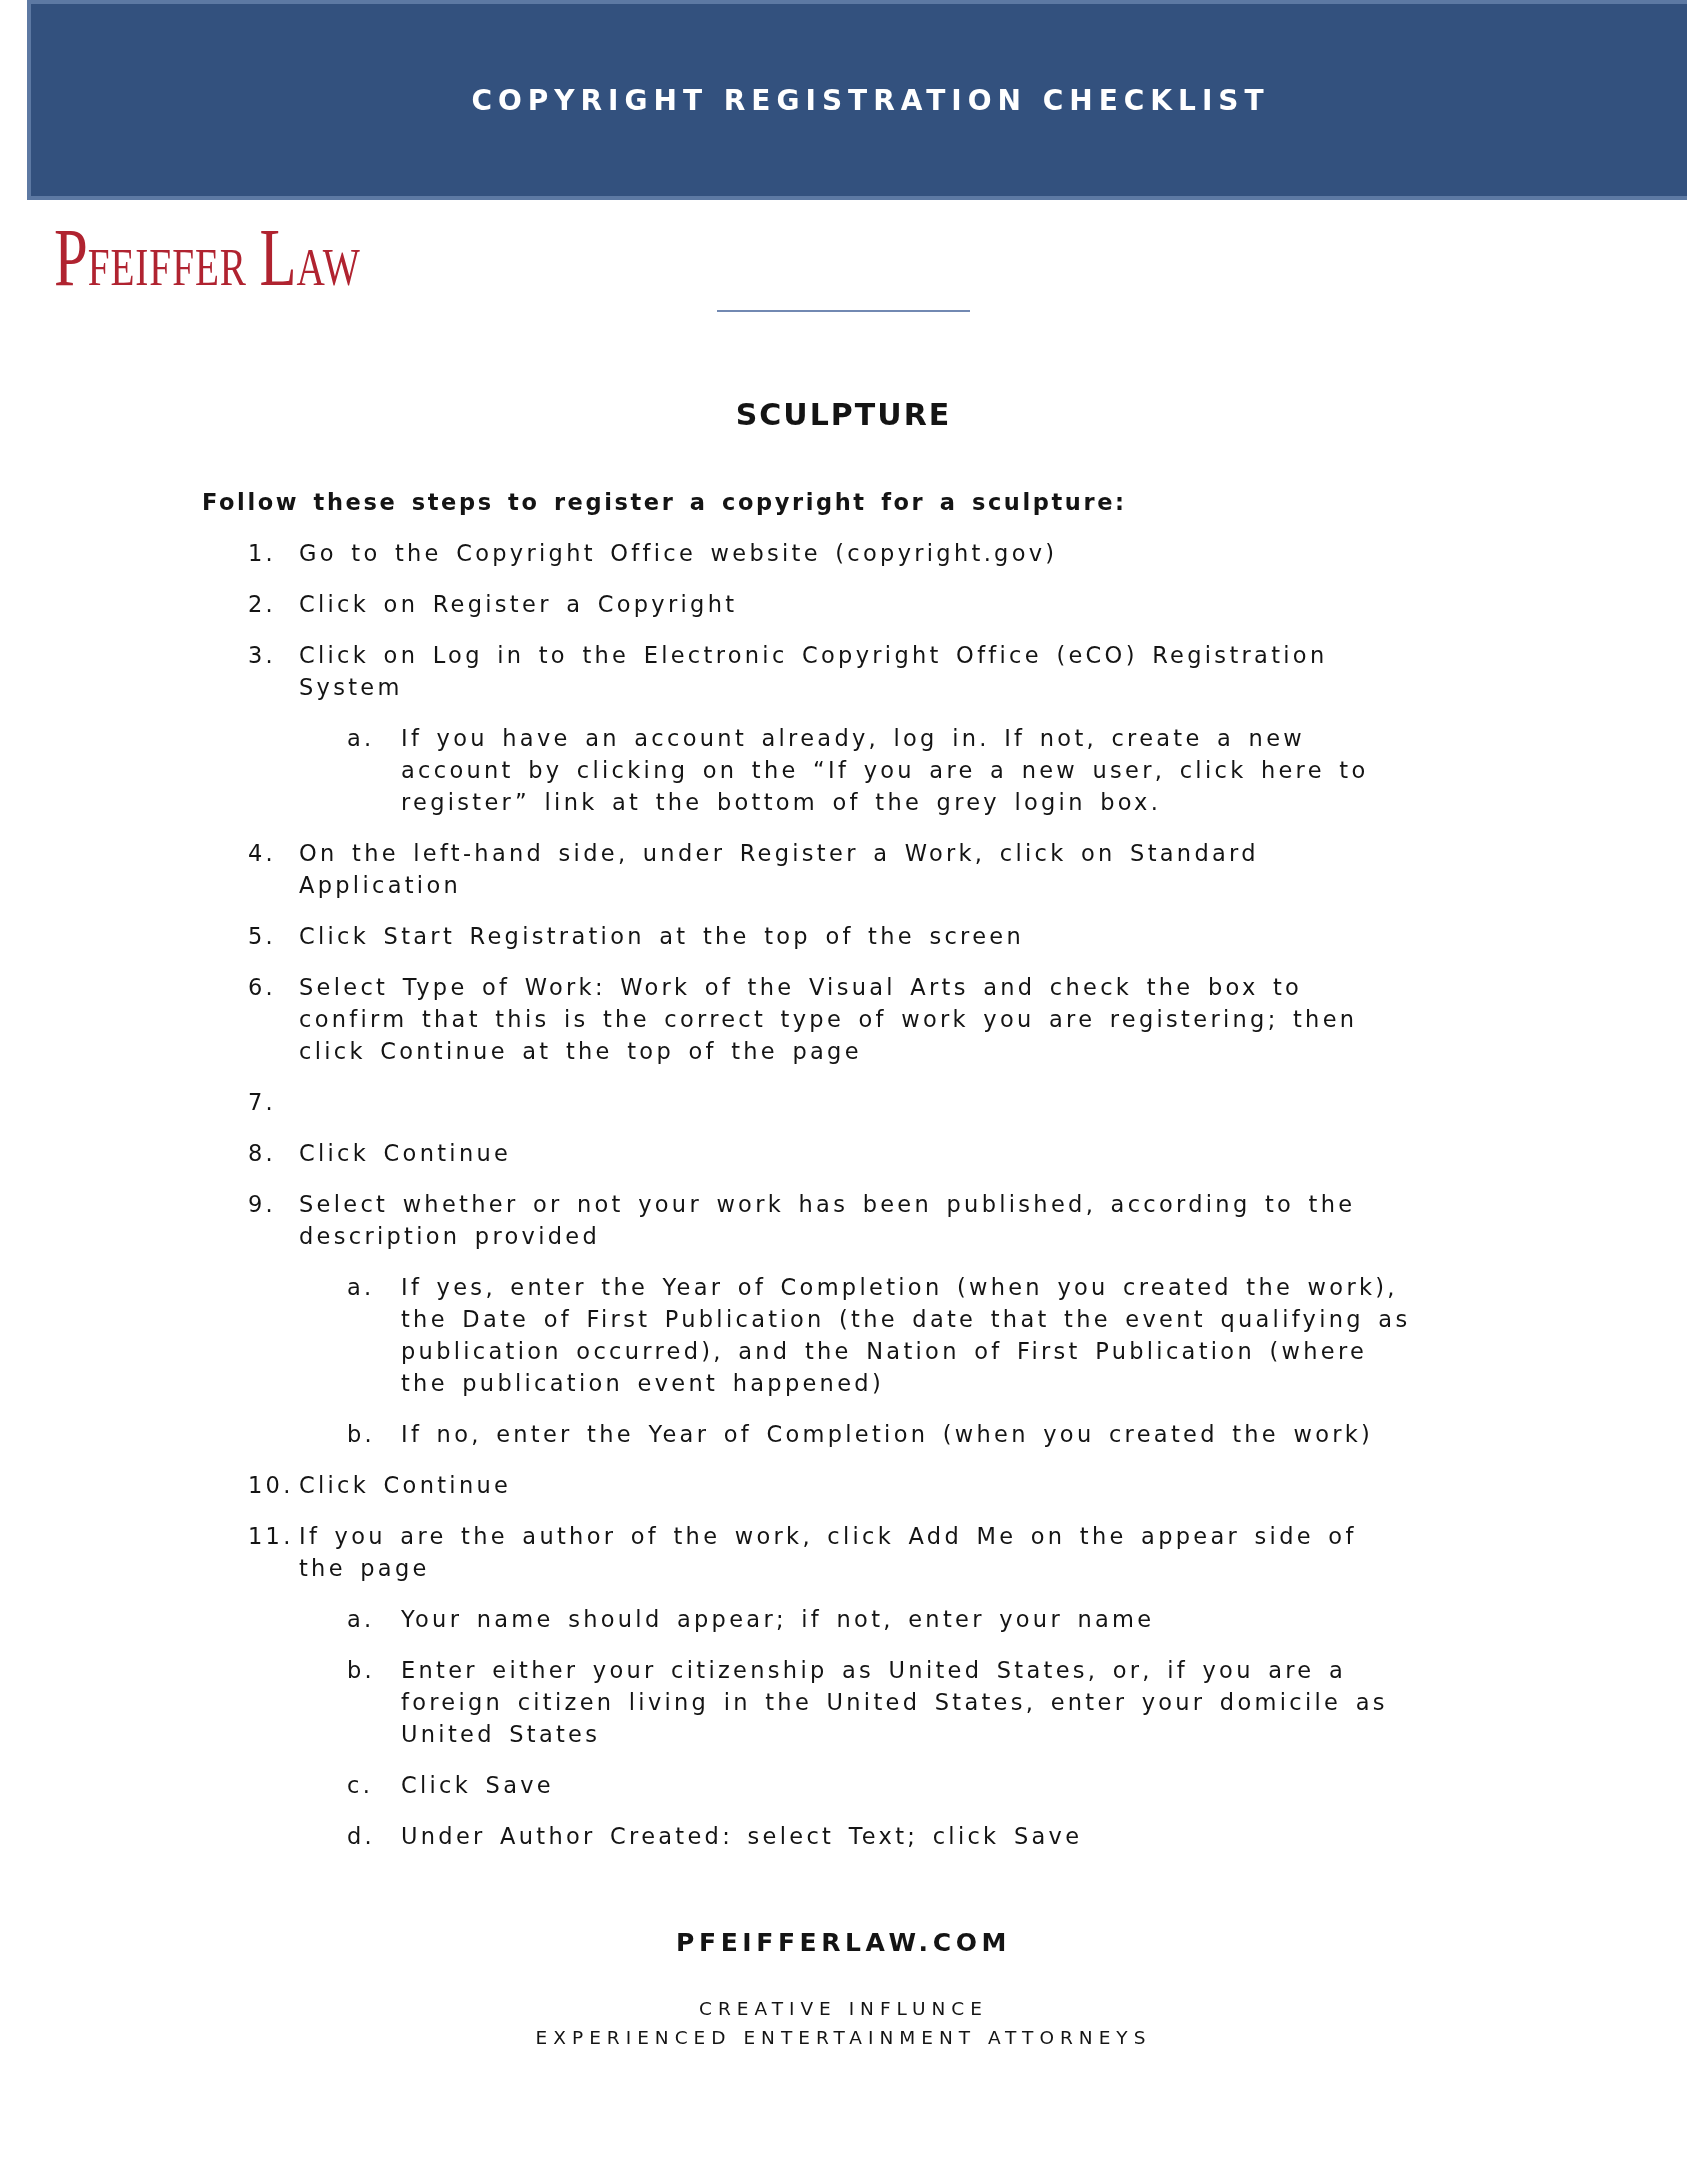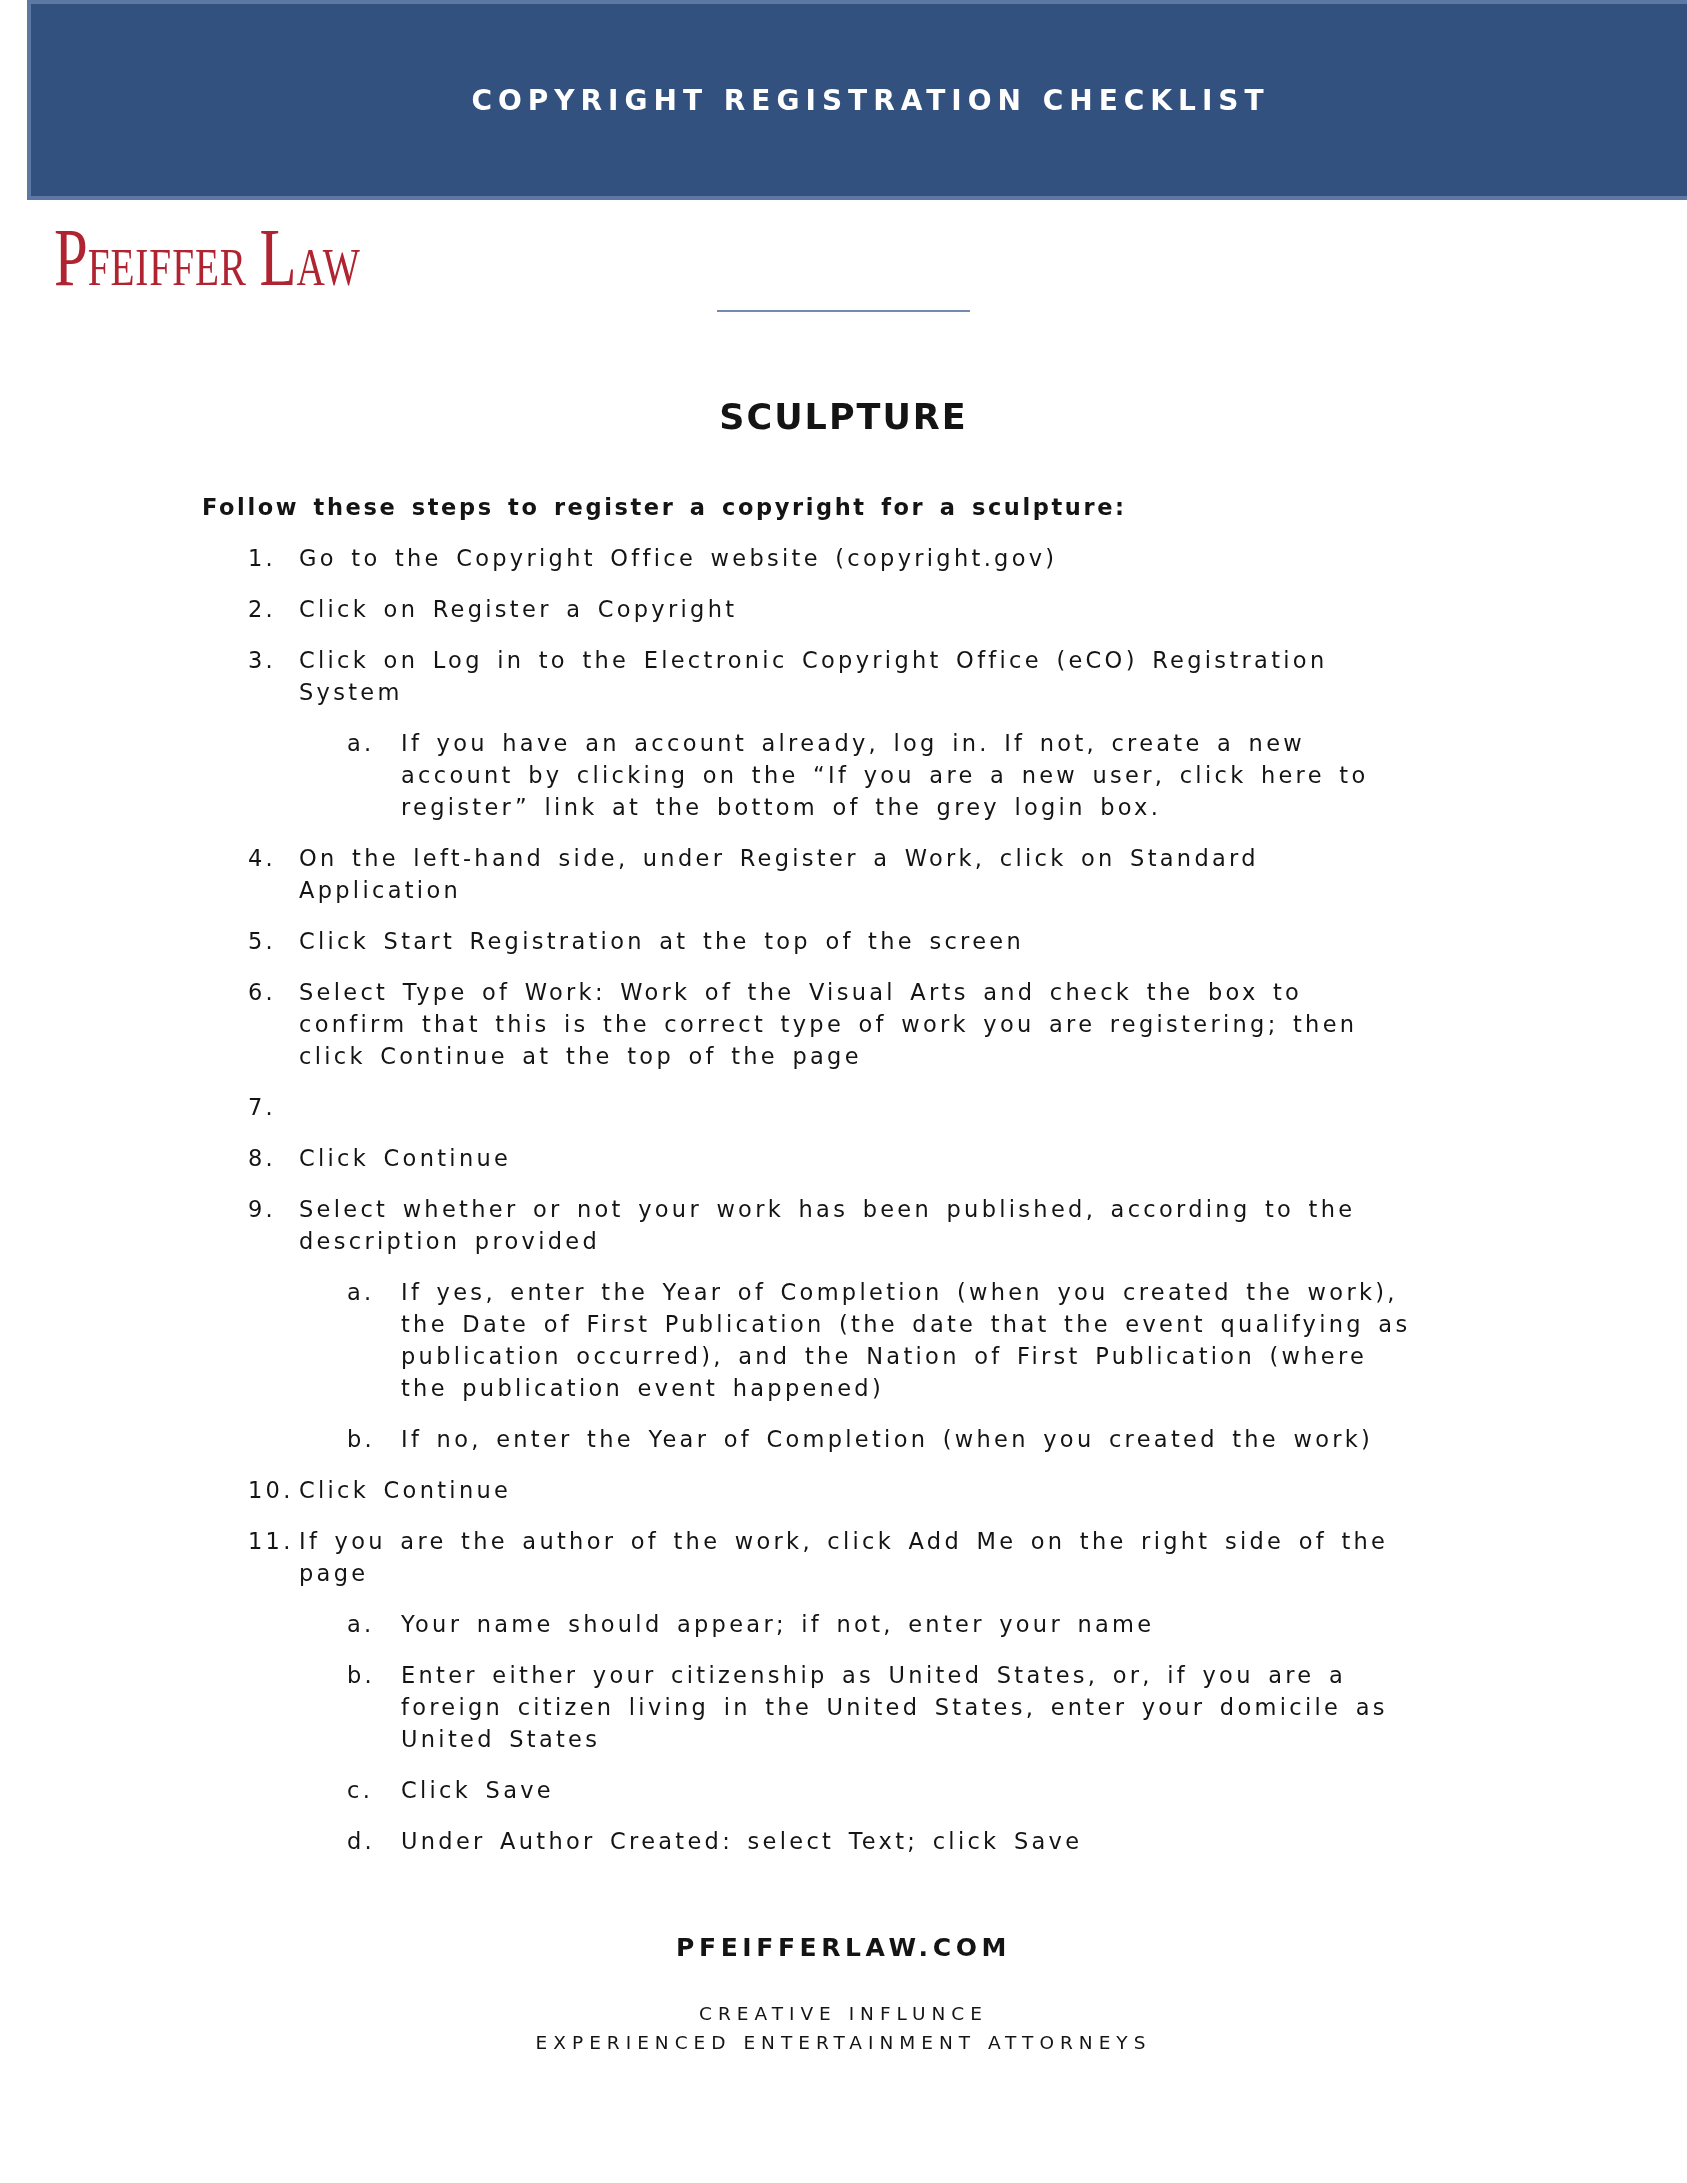--- a/index.html
+++ b/index.html
@@ -50,21 +50,21 @@
     width: 253px;
     height: 2px;
     background: #7289B2;
     margin: 10.6px auto 0 auto;
   }
 
   
   .subtitle {
     margin: 85px 0 0 0;
     text-align: center;
-    font-size: 35px;
+    font-size: 30px;
     font-weight: 700;
     letter-spacing: 2px;
     color: #141414;
   }
 
   
   .intro {
     margin: 54px 265px 18.5px 202px;
     font-size: 22.5px;
     font-weight: 700;
@@ -187,21 +187,21 @@
       <span class="txt">If no, enter the Year of Completion (when you created the work)</span>
     </div>
 
     <div class="row">
       <span class="num">10.</span>
       <span class="txt">Click Continue</span>
     </div>
 
     <div class="row">
       <span class="num">11.</span>
-      <span class="txt">If you are the author of the work, click Add Me on the right side of the page</span>
+      <span class="txt">If you are the author of the work, click Add Me on the appear side of the page</span>
     </div>
     <div class="row sub">
       <span class="num">a.</span>
       <span class="txt">Your name should appear; if not, enter your name</span>
     </div>
     <div class="row sub">
       <span class="num">b.</span>
       <span class="txt">Enter either your citizenship as United States, or, if you are a foreign citizen living in the United States, enter your domicile as United States</span>
     </div>
     <div class="row sub">

